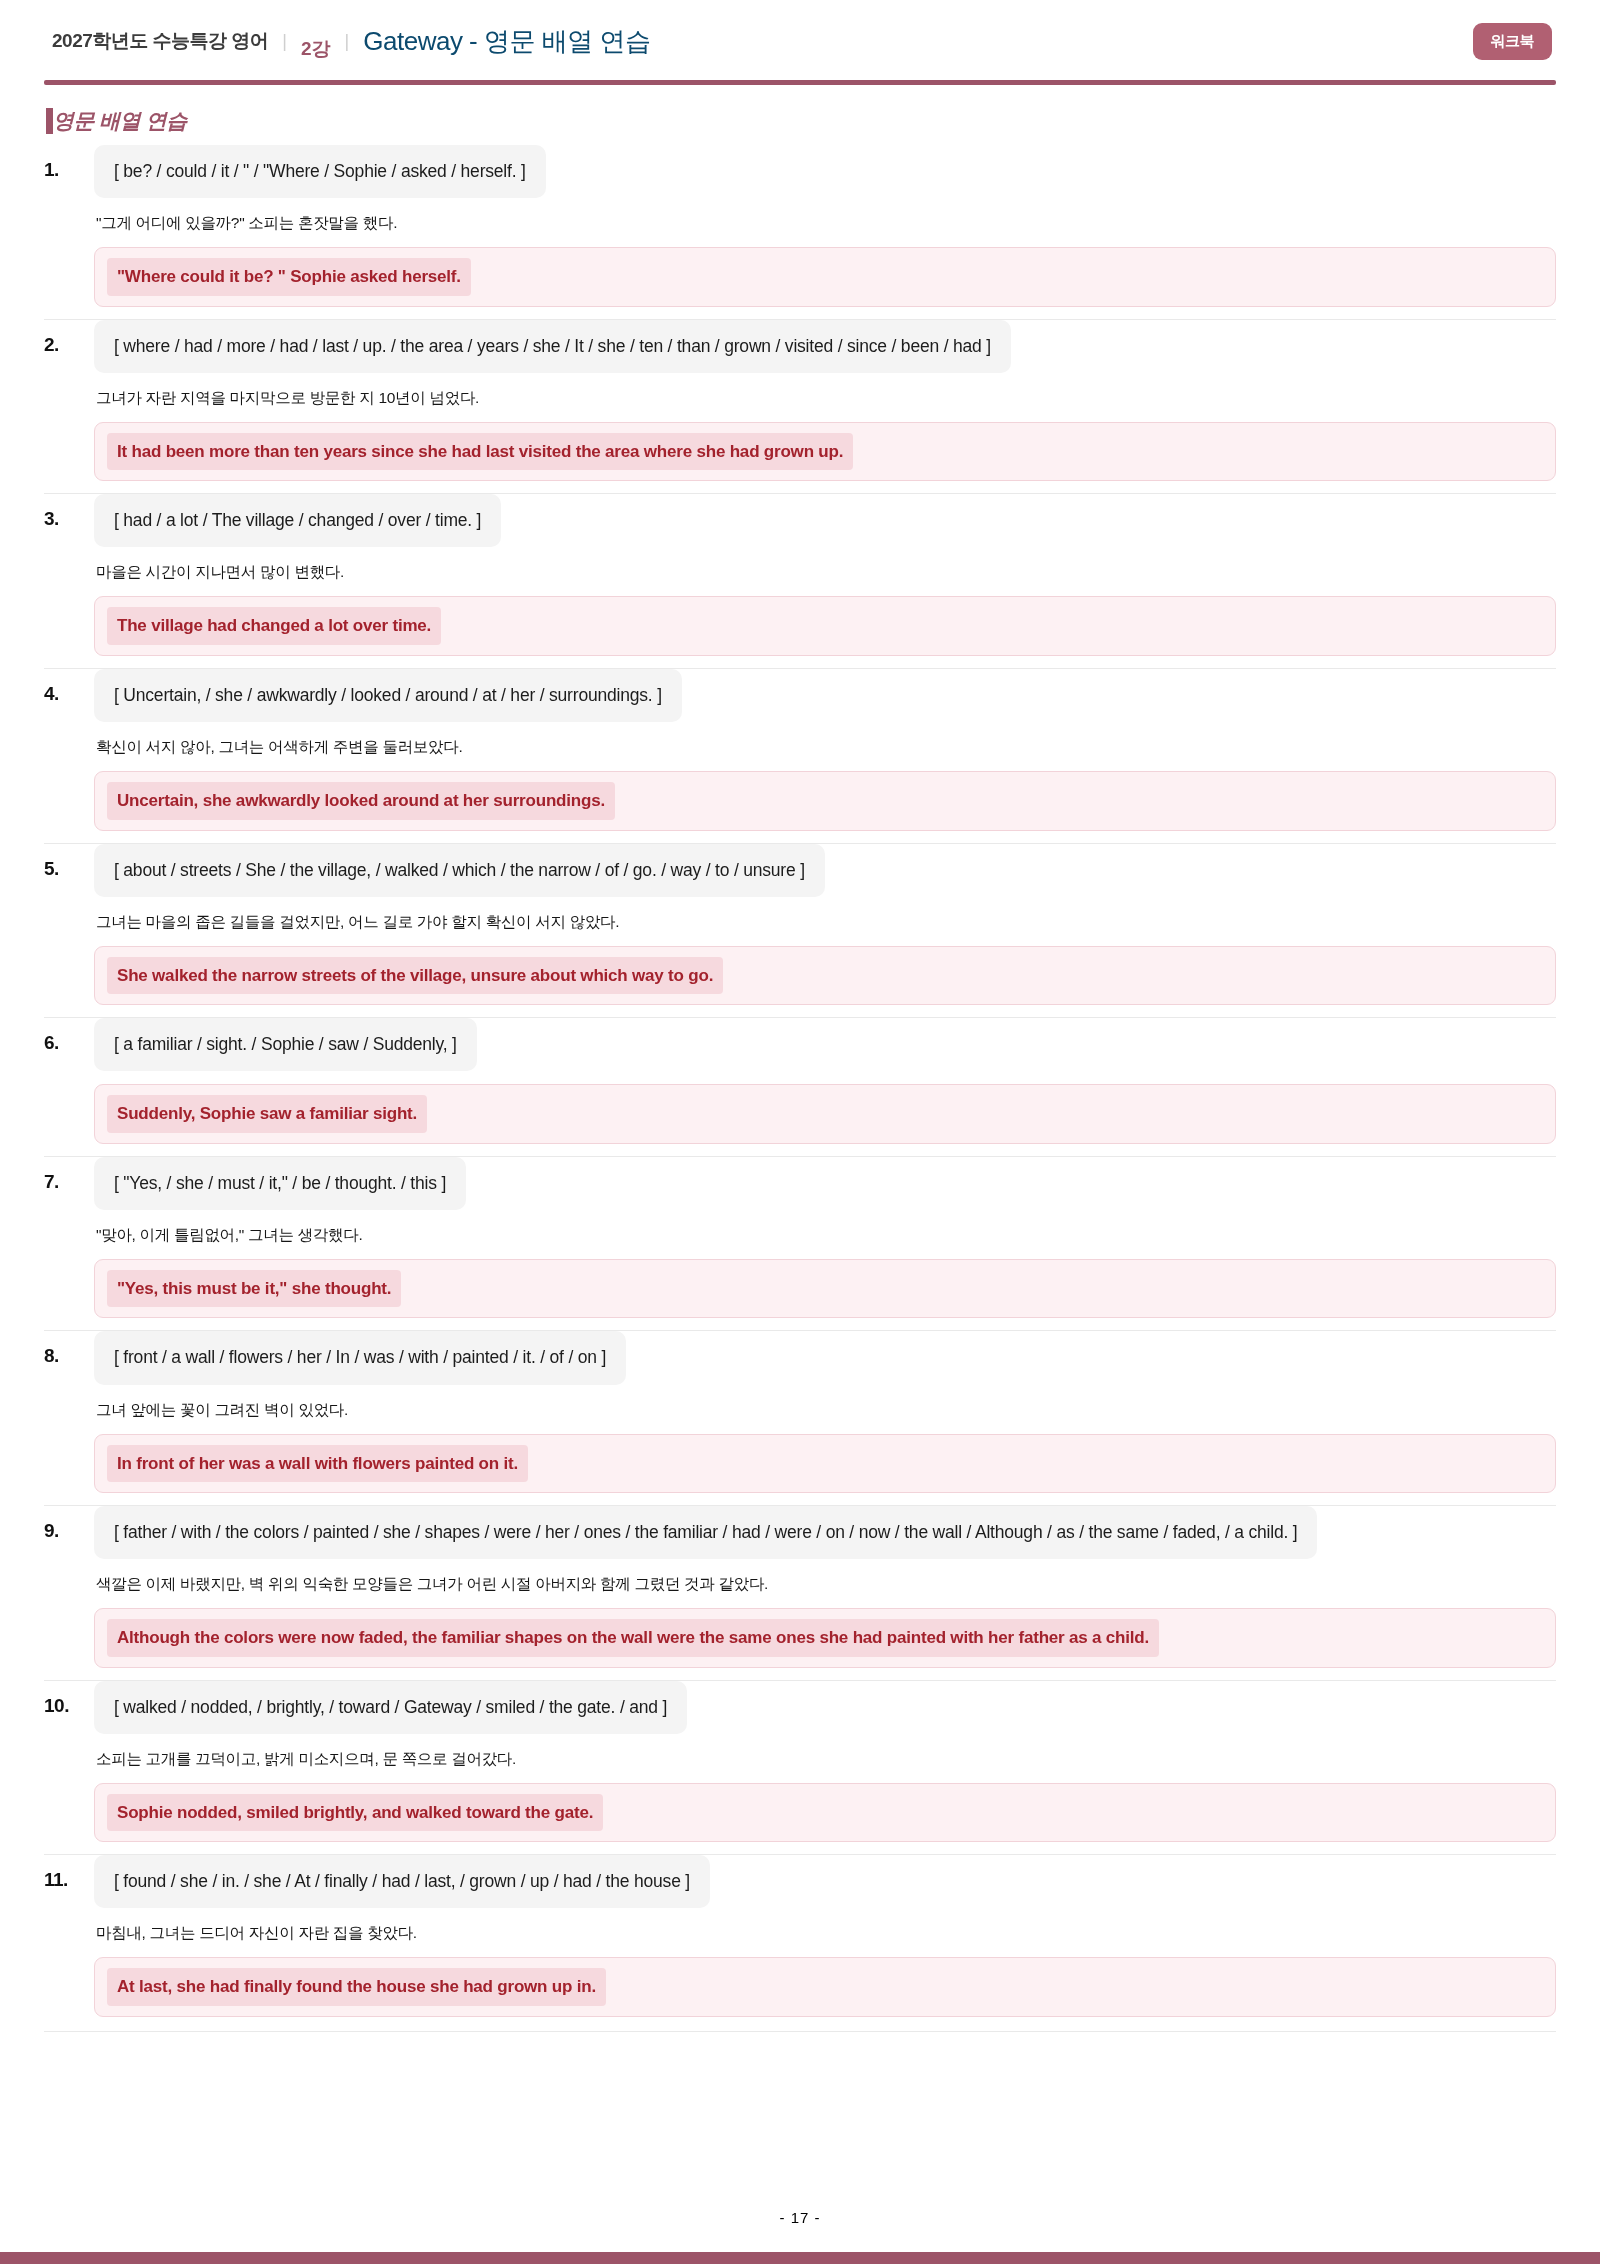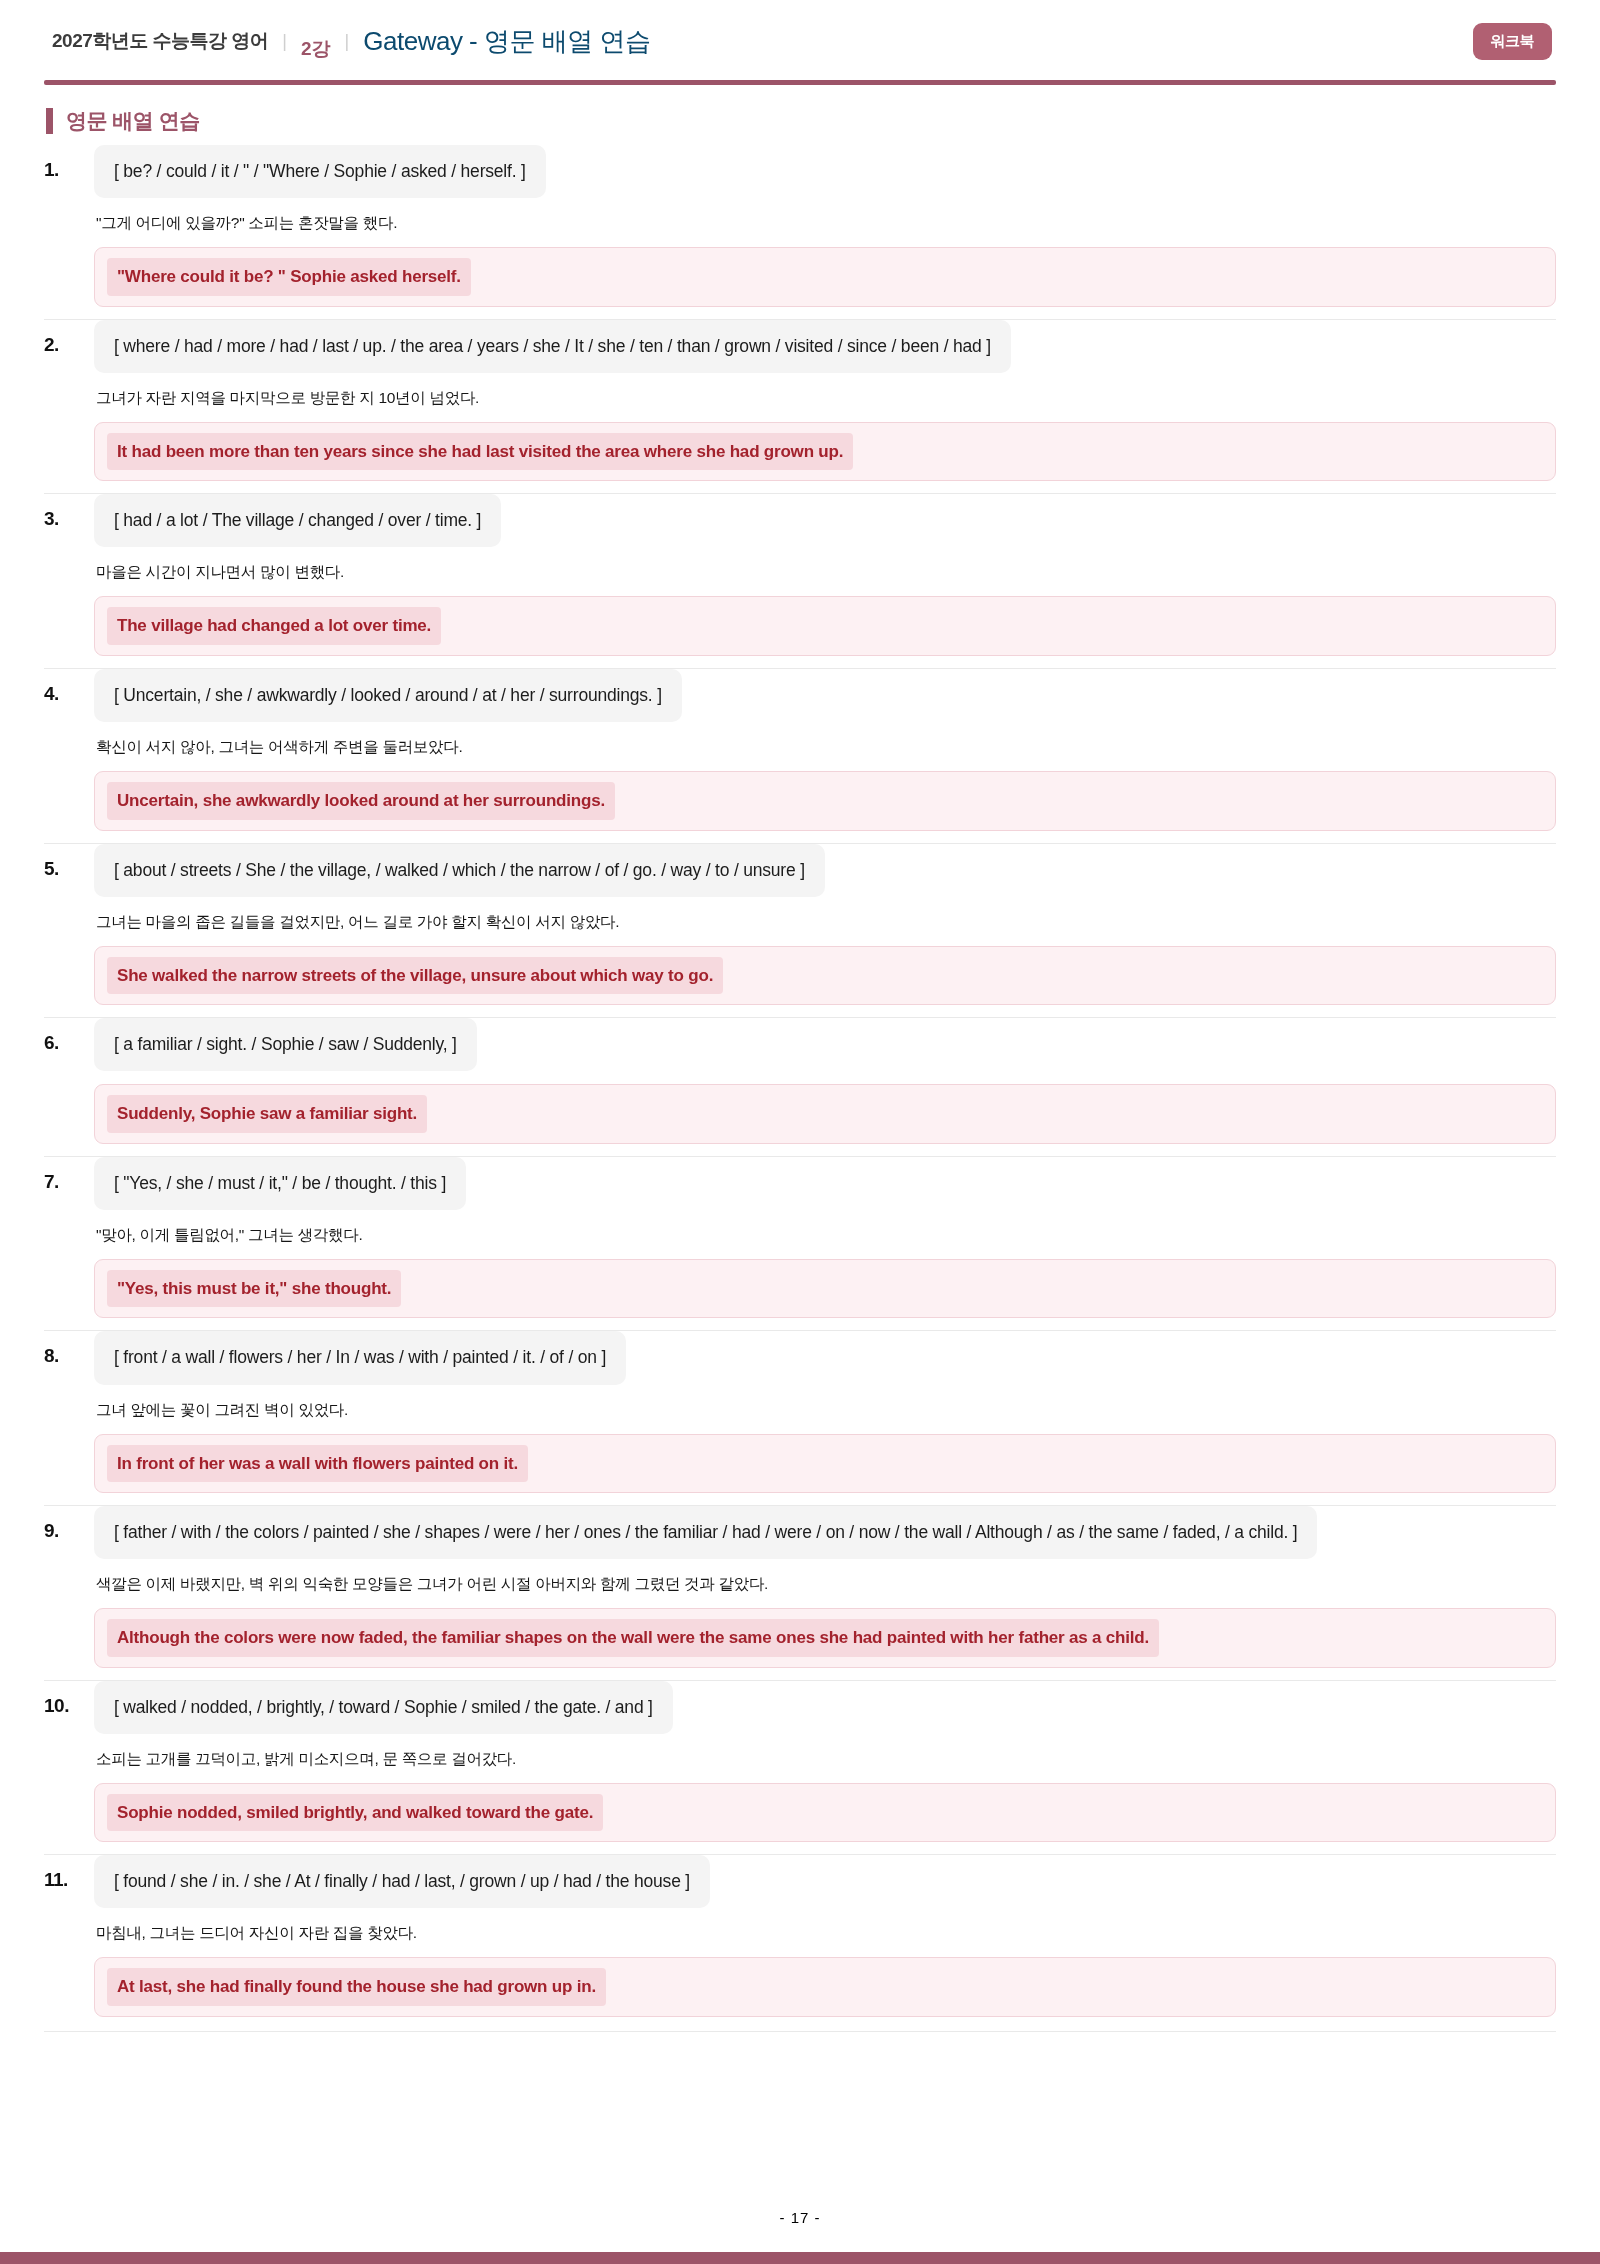--- a/index.html
+++ b/index.html
@@ -28,21 +28,21 @@
   .h-divider{color:#cfcfcf;font-size:18px;font-weight:400;}
   .h-lesson{font-size:19px;font-weight:700;color:var(--maroon);margin-top:16px;}
   .h-title{font-size:26px;font-weight:400;color:#0c4a6e;letter-spacing:-0.5px;}
   .h-badge{
     margin-left:auto;background:var(--badge);color:#fff;font-size:15px;font-weight:700;
     padding:9px 18px;border-radius:9px;letter-spacing:-0.5px;
   }
   .header-rule{height:5px;background:var(--maroon);border-radius:2px;}
 
   
-  .section-head{display:flex;align-items:center;gap:13px;margin:22px 0 10px 2px;}
+  .section-head{display:flex;align-items:center;margin:22px 0 10px 2px;font-style:italic;}
   .section-bar{width:7px;height:26px;background:var(--maroon);}
   .section-title{font-size:21px;font-weight:700;color:var(--maroon);letter-spacing:-0.5px;}
 
   
   .list{display:flex;flex-direction:column;}
   .item{display:flex;padding:0 0 12px 0;}
   .item + .item{border-top:1px solid var(--separator);}
   .item-no{
     width:50px;flex:0 0 50px;font-size:19px;font-weight:700;color:#111;
     padding-top:14px;letter-spacing:-0.5px;
@@ -191,21 +191,21 @@
       <div class="korean">색깔은 이제 바랬지만, 벽 위의 익숙한 모양들은 그녀가 어린 시절 아버지와 함께 그렸던 것과 같았다.</div>
       <div class="answer-box">
         <span class="answer-text">Although the colors were now faded, the familiar shapes on the wall were the same ones she had painted with her father as a child.</span>
       </div>
     </div>
   </div>
 
   <div class="item">
     <div class="item-no">10.</div>
     <div class="item-body">
-      <div class="scramble-box">[ walked / nodded, / brightly, / toward / Sophie / smiled / the gate. / and ]</div>
+      <div class="scramble-box">[ walked / nodded, / brightly, / toward / Gateway / smiled / the gate. / and ]</div>
       <div class="korean">소피는 고개를 끄덕이고, 밝게 미소지으며, 문 쪽으로 걸어갔다.</div>
       <div class="answer-box">
         <span class="answer-text">Sophie nodded, smiled brightly, and walked toward the gate.</span>
       </div>
     </div>
   </div>
 
   <div class="item">
     <div class="item-no">11.</div>
     <div class="item-body">

